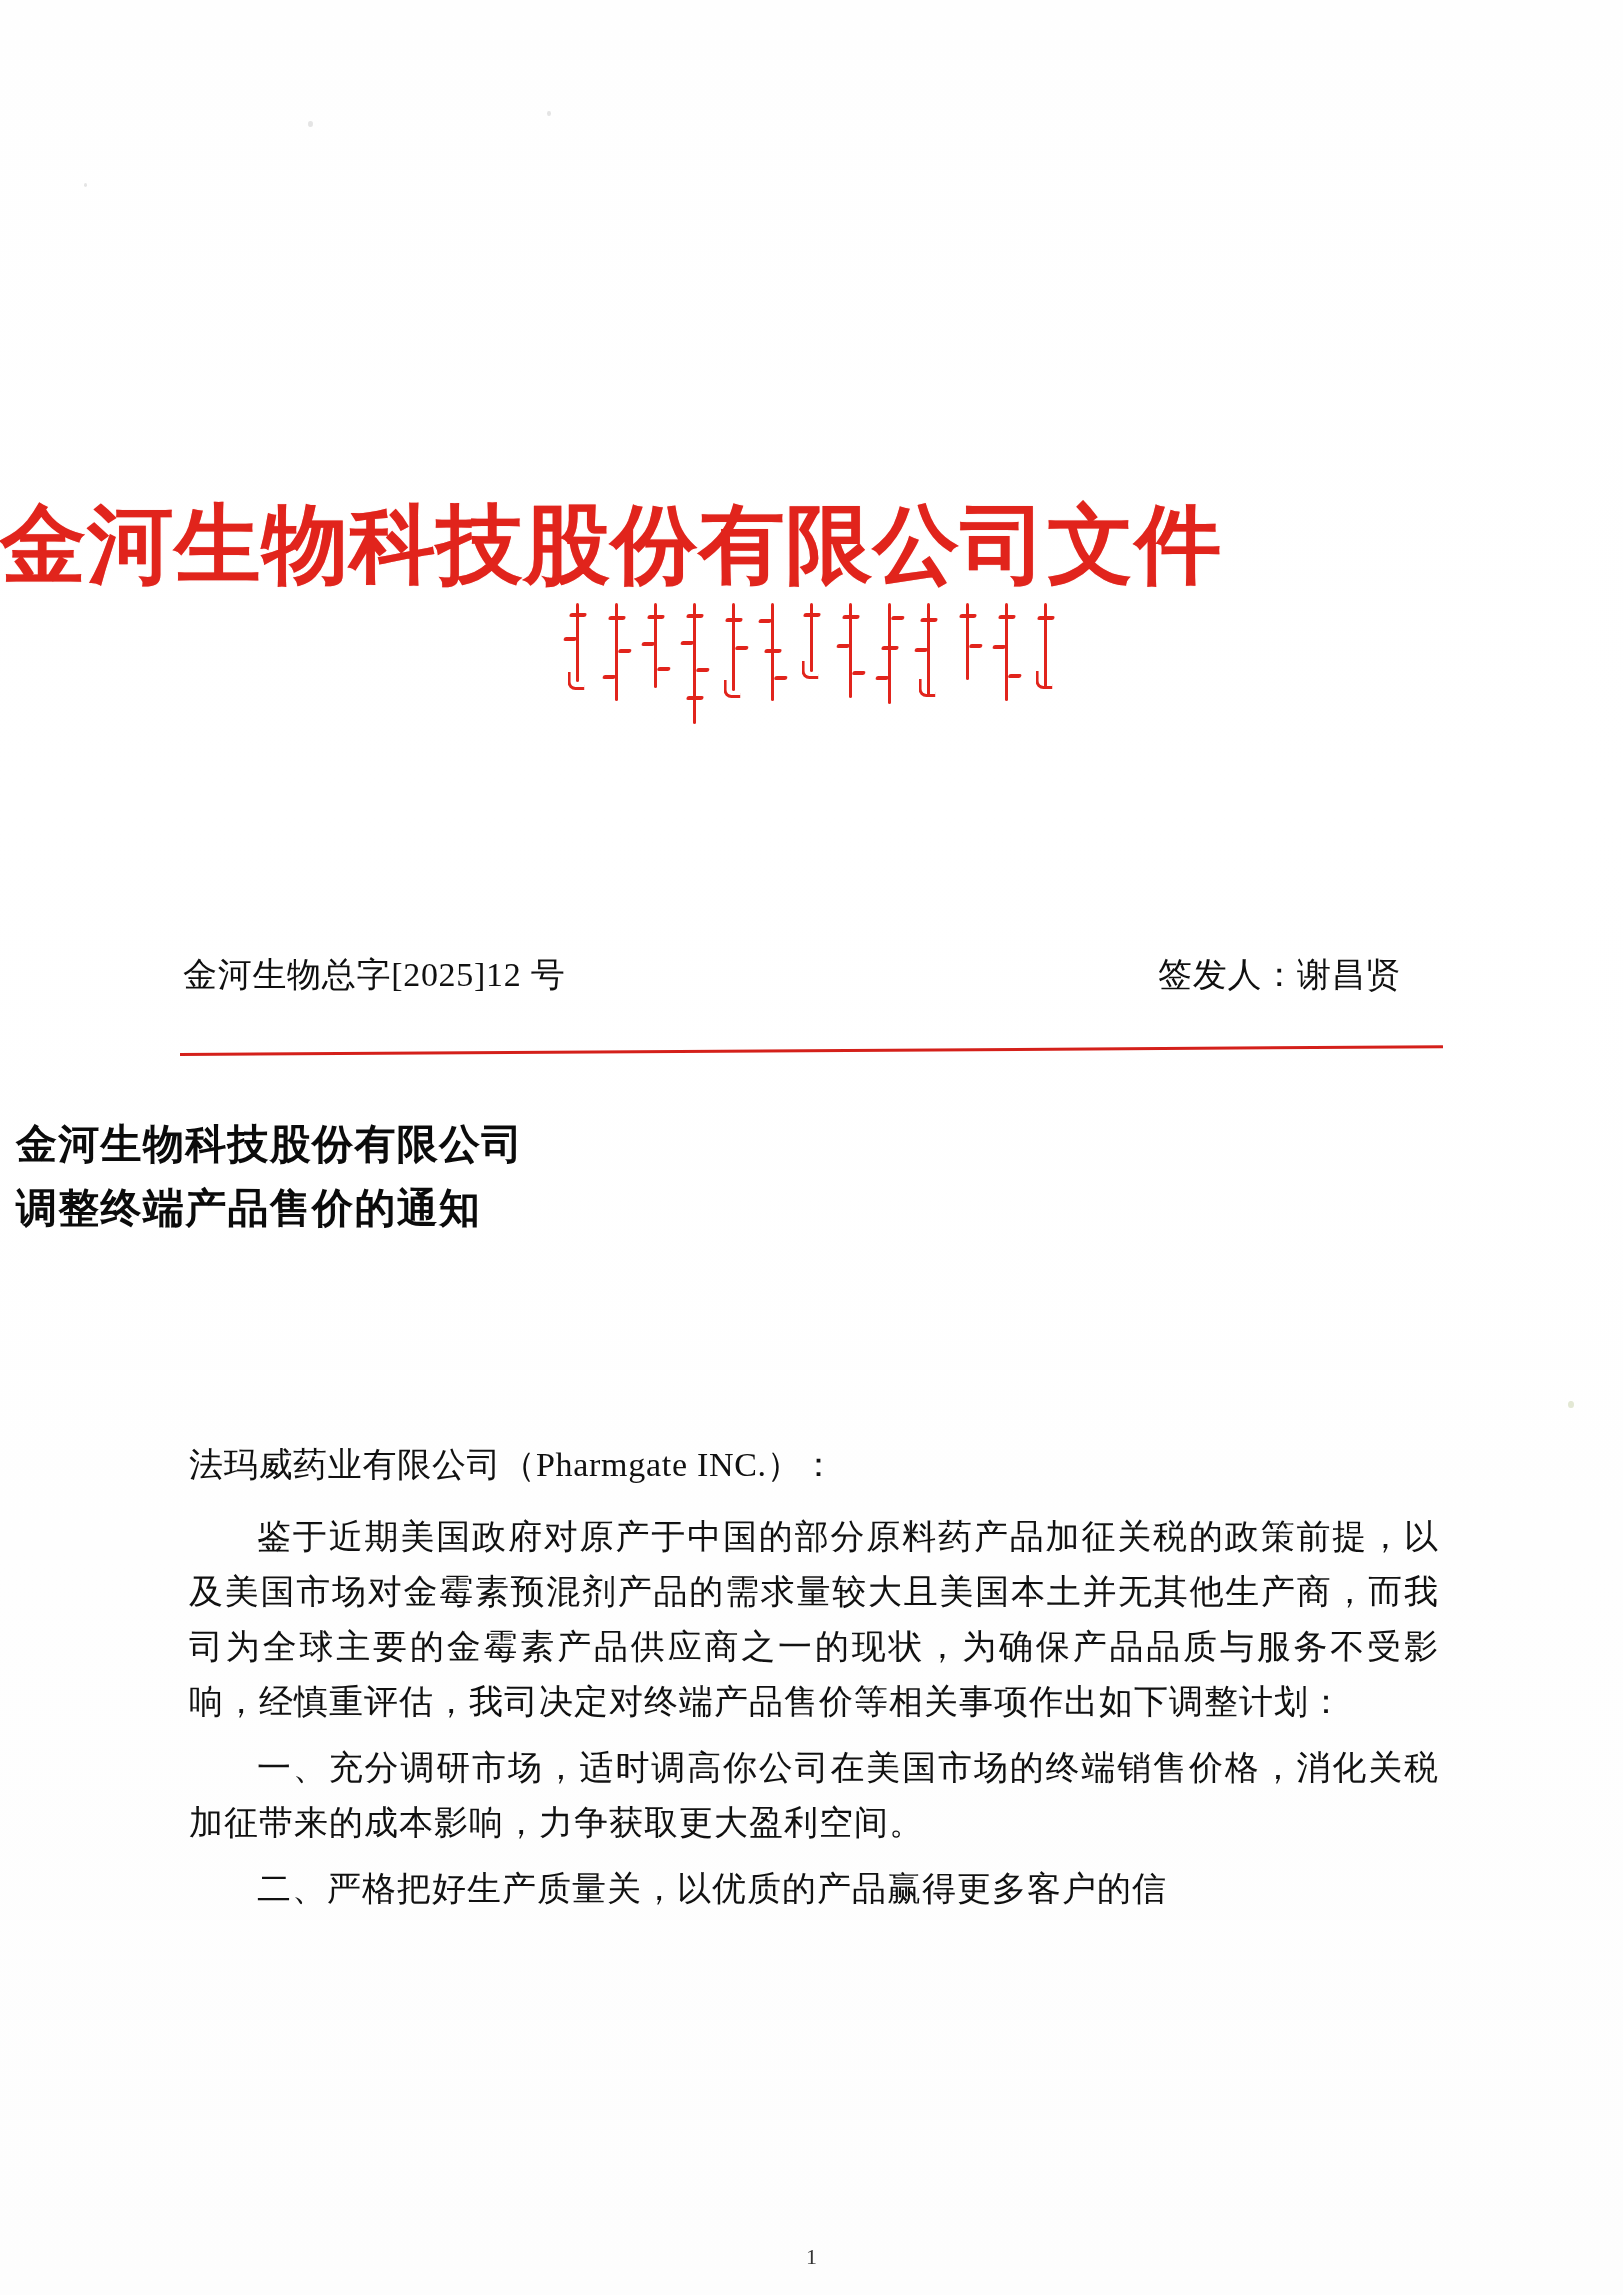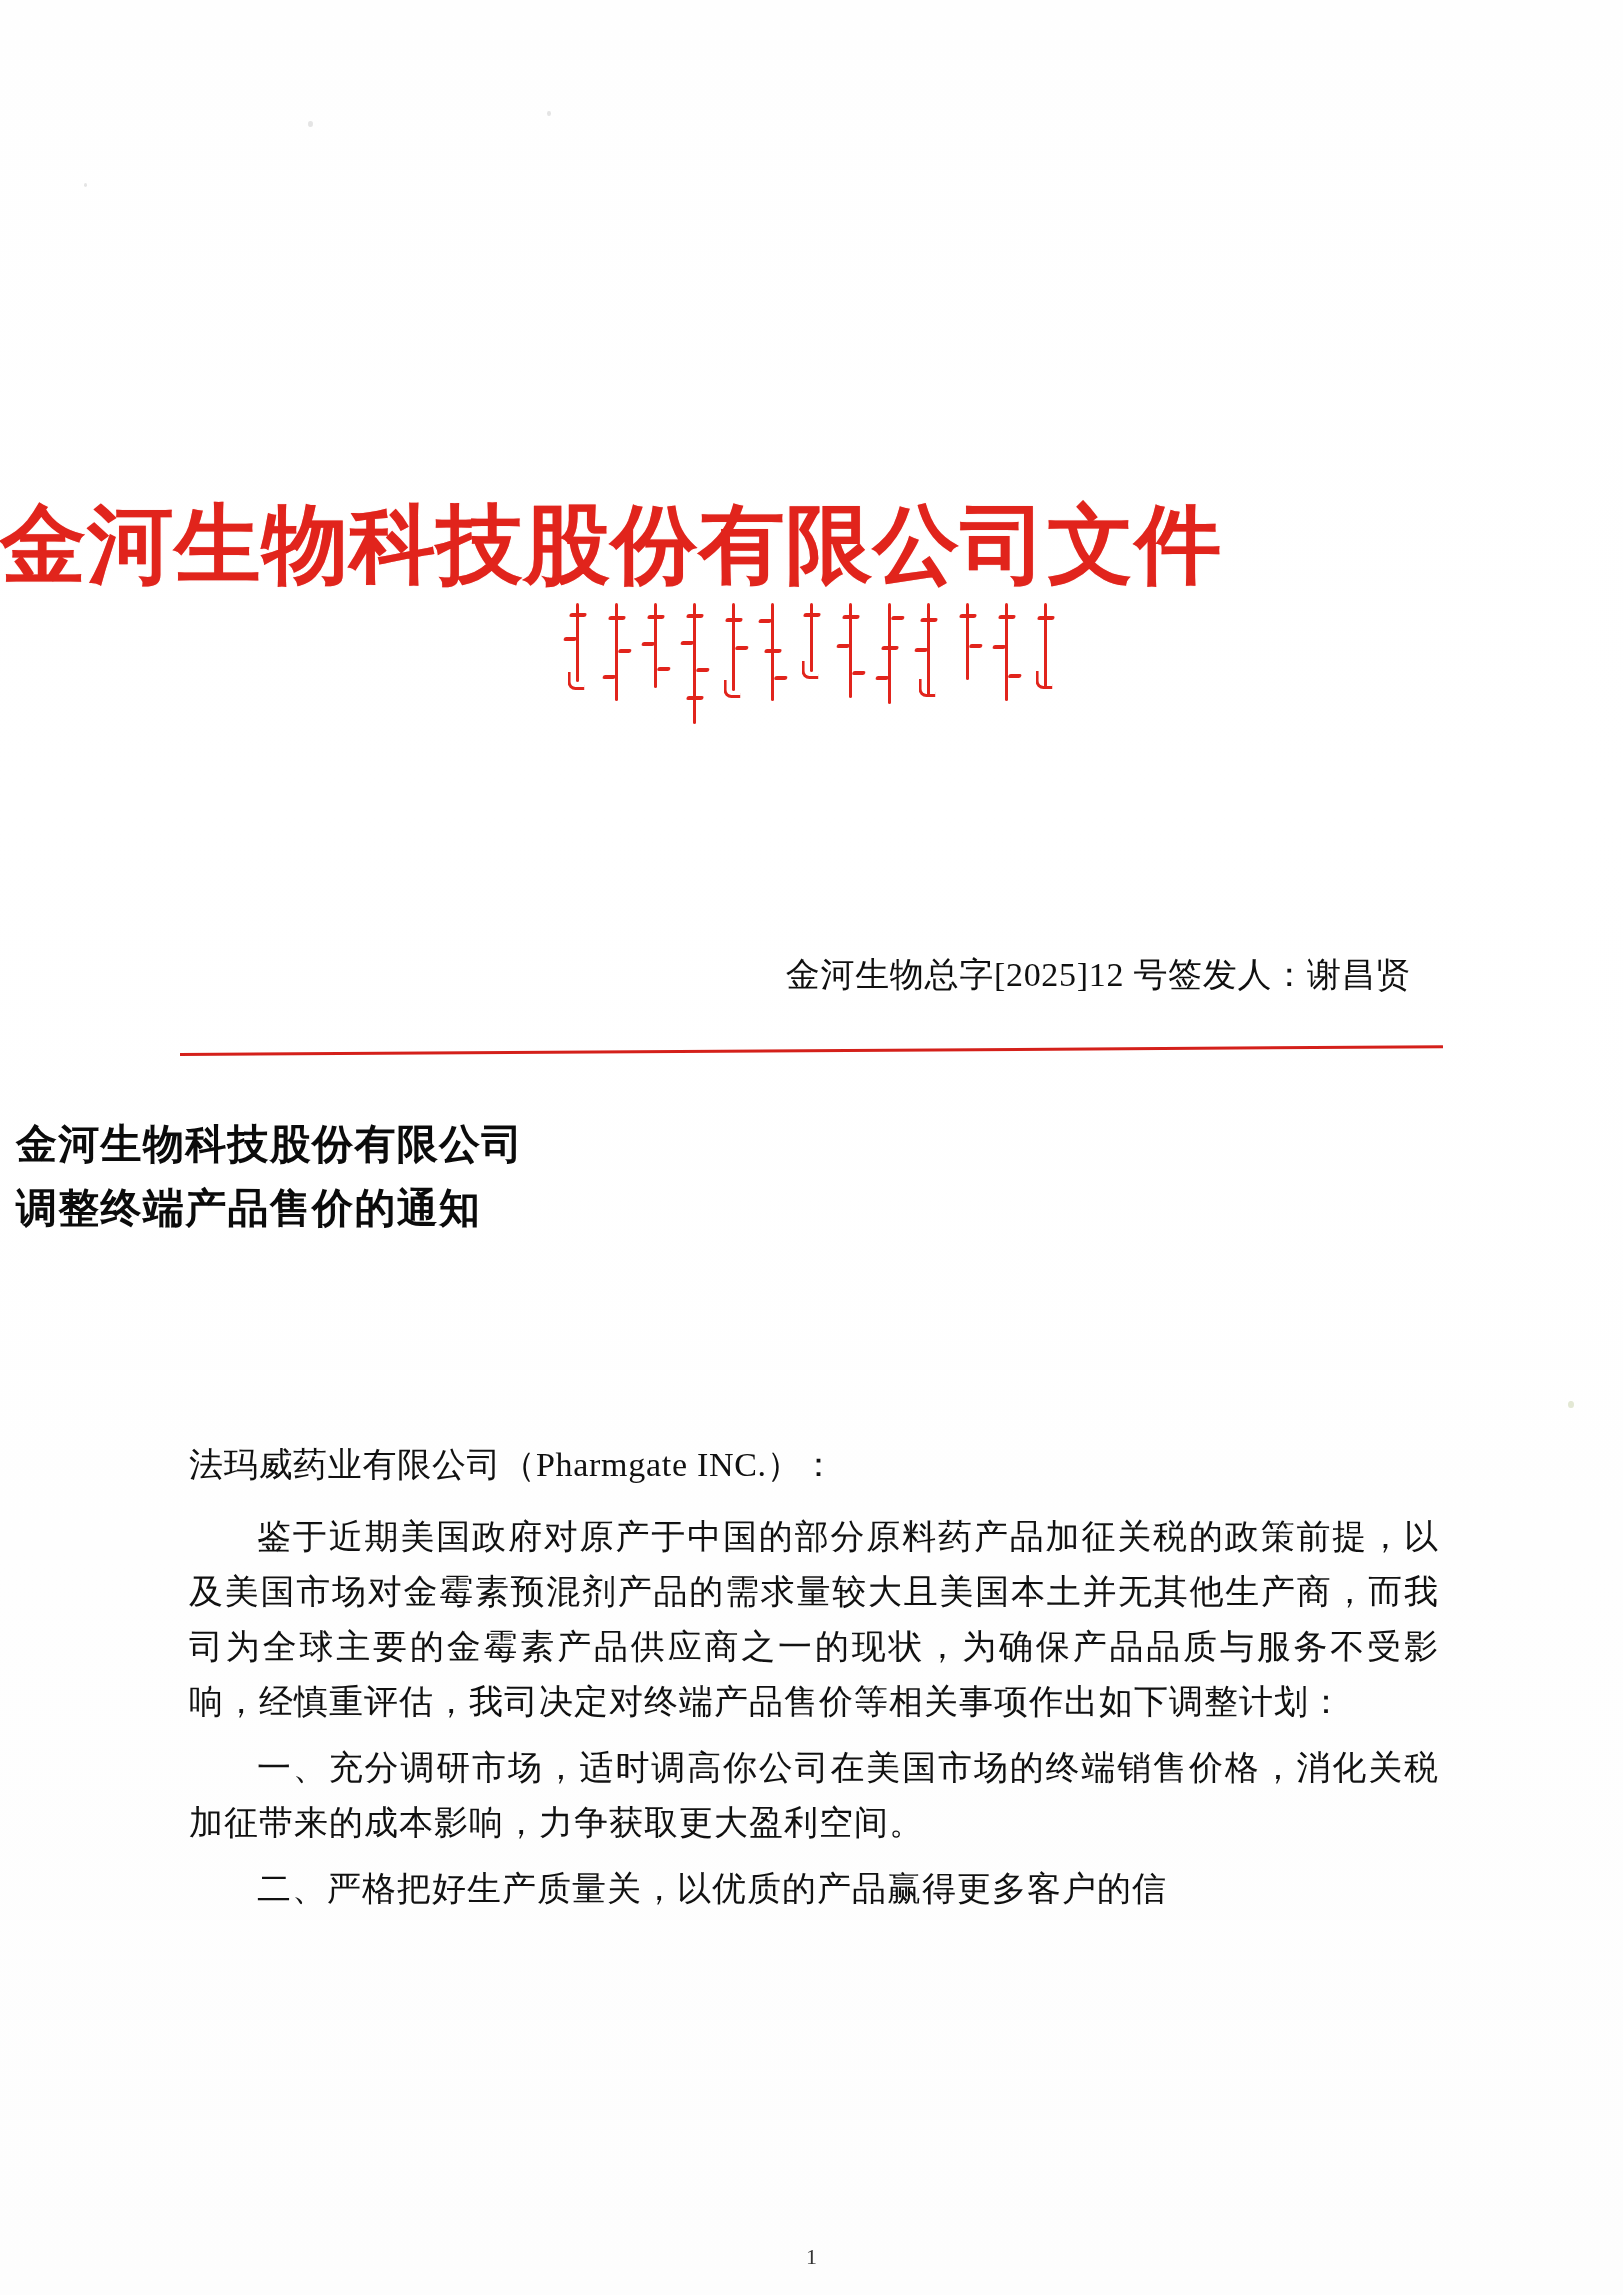--- a/index.html
+++ b/index.html
@@ -87,25 +87,25 @@
     height: 14.4px;
     border-left: 3.9px solid #e1241c;
     border-bottom: 3.9px solid #e1241c;
     border-bottom-left-radius: 7.9px;
     transform: translateX(-60%);
   }
 
   
   .docnum-row {
     position: absolute;
-    left: 193px;
+    left: 183px;
     top: 952px;
     width: 1244px;
     display: flex;
-    justify-content: flex-end;
+    justify-content: space-between;
     align-items: baseline;
     font-size: 34px;
     letter-spacing: 0.7px;
   }
   .docnum-left { white-space: nowrap; }
   .docnum-right { white-space: nowrap; margin-right: 26px; }
 
   .red-rule {
     position: absolute;
     left: 180px;

